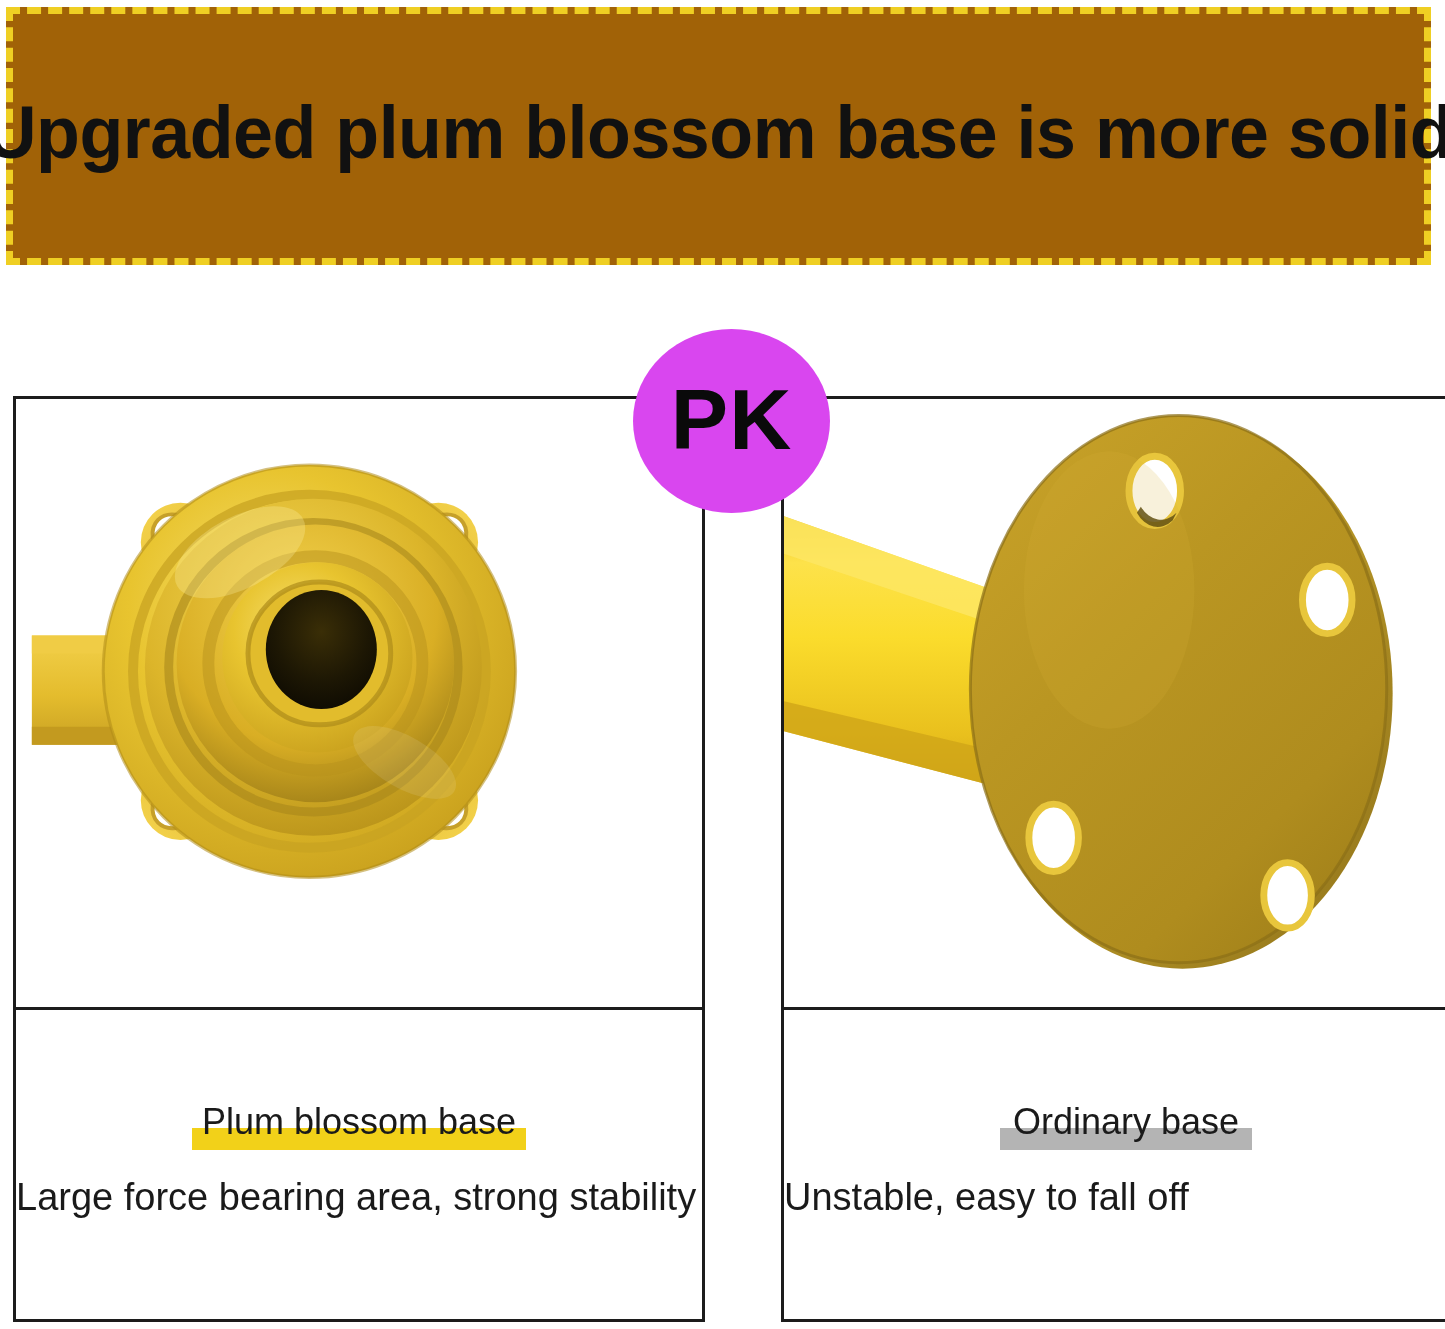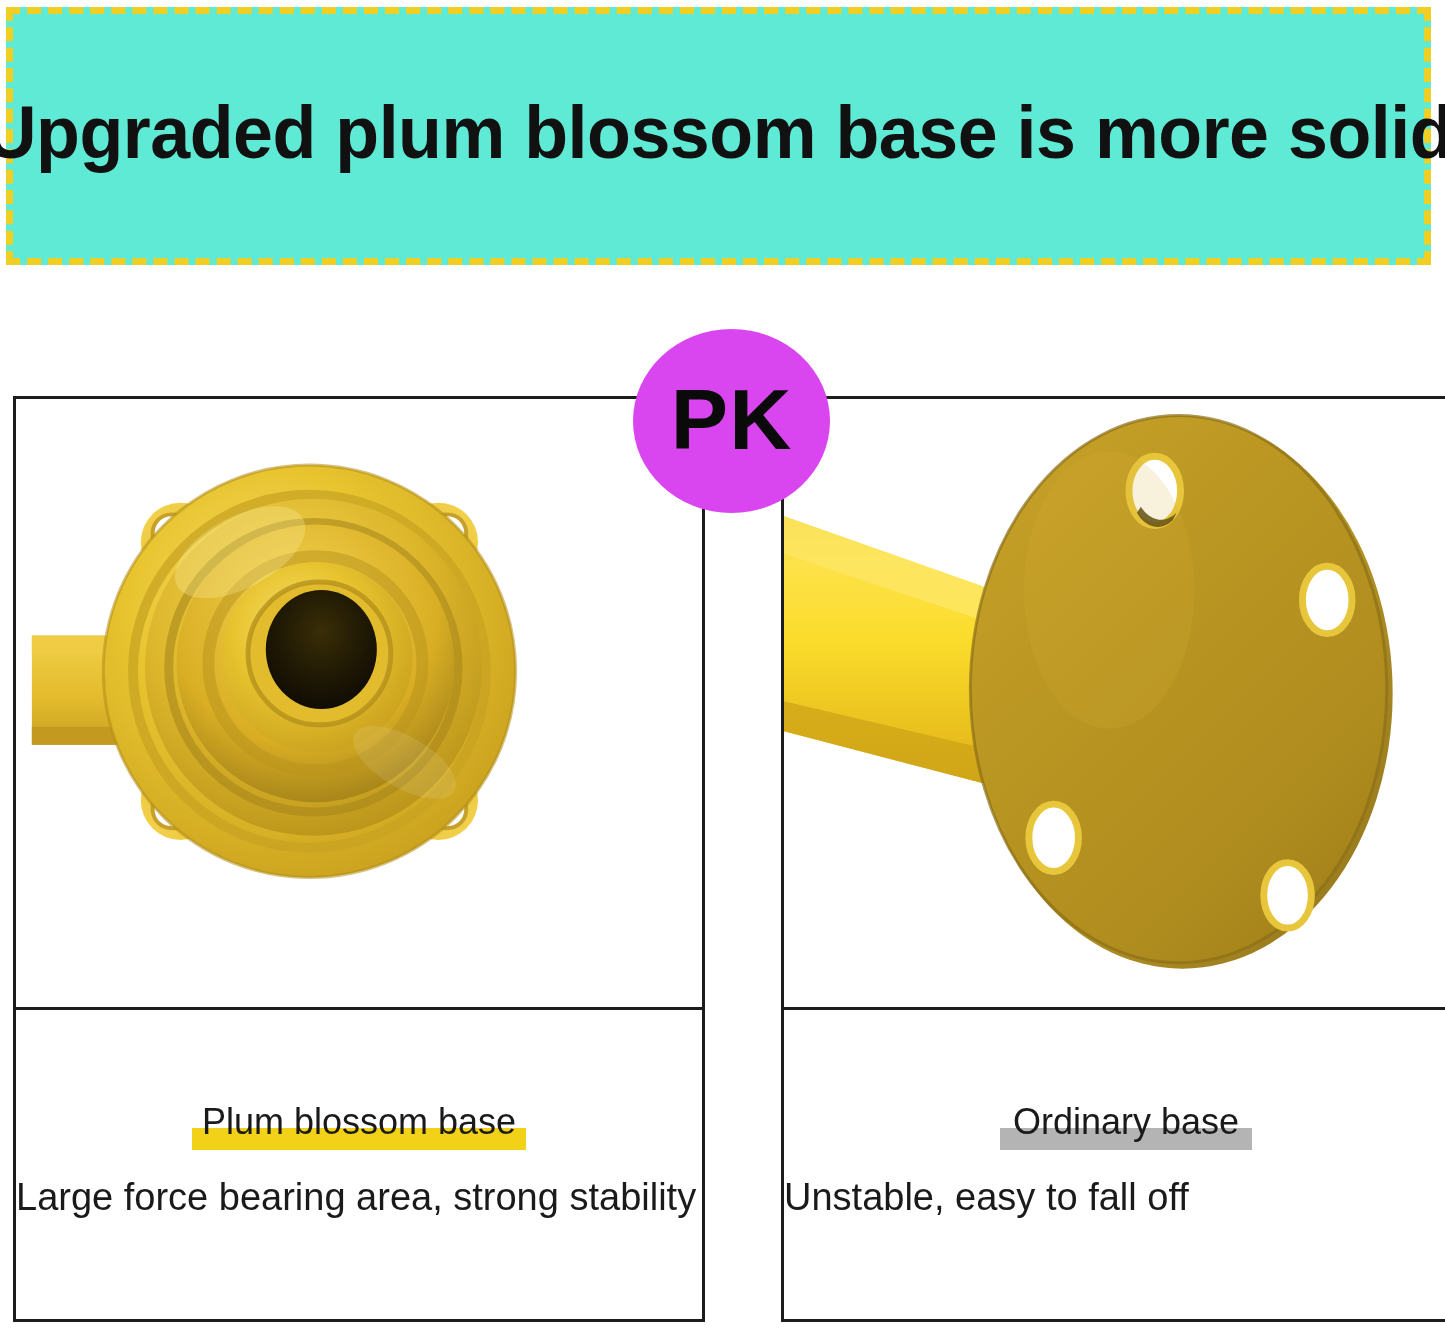--- a/index.html
+++ b/index.html
@@ -24,21 +24,21 @@
     position: absolute;
     left: 6px;
     top: 7px;
     width: 1425px;
     height: 258px;
     box-sizing: border-box;
     border: 7px dashed #EFCF23;
     display: flex;
     align-items: center;
     justify-content: center;
-    background: #5eead4;
+    background: #a16207;
   }
   .title-text {
     font-family: "Liberation Sans Narrow", "Liberation Sans", sans-serif;
     font-size: 74px;
     font-weight: 700;
     color: #111111;
     letter-spacing: -0.5px;
     white-space: nowrap;
     transform: scaleX(0.97);
     line-height: 1;

